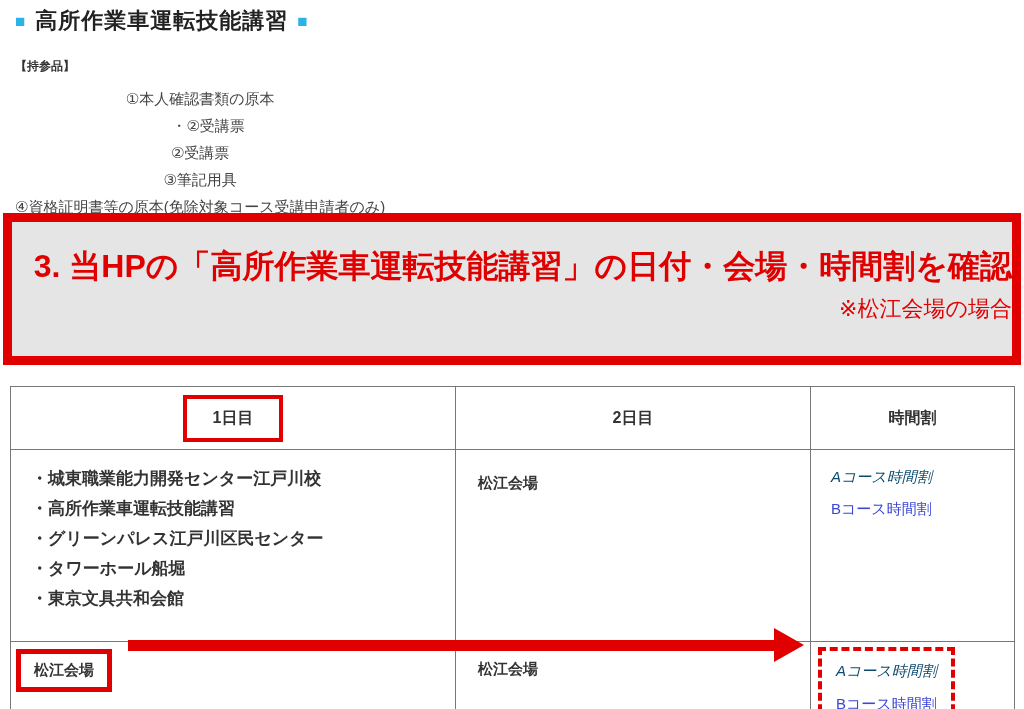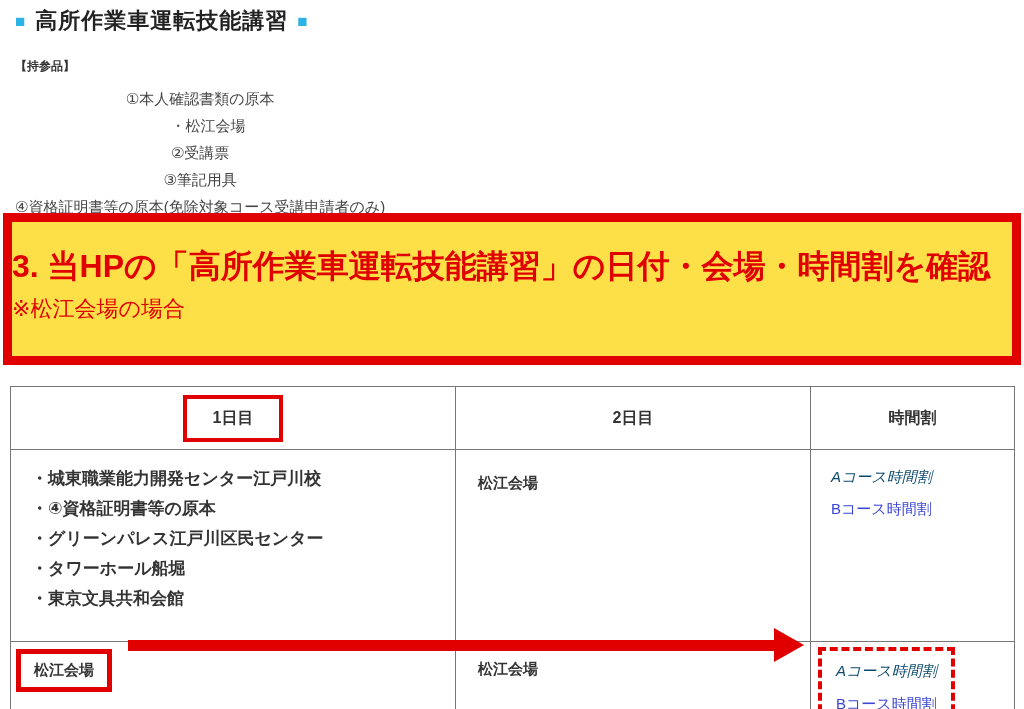--- a/index.html
+++ b/index.html
@@ -20,21 +20,21 @@
 
   
   .belongings{position:absolute;left:15px;top:58px;font-size:15px;color:#444;}
   .belongings-heading{font-size:12px;font-weight:bold;color:#333;margin-bottom:15px;}
   .belonging-item{height:18px;line-height:18px;margin-bottom:9px;white-space:nowrap;text-align:center;}
   .belonging-item.indent{padding-left:16px;}
 
   
   .callout{
     position:absolute;left:3px;top:213px;width:1000px;height:134px;
-    border:9px solid #e00000;background:#fde047;text-align:left;z-index:5;
+    border:9px solid #e00000;background:#e5e5e5;text-align:right;z-index:5;
   }
   .callout-line1{margin-top:24px;font-size:32px;line-height:40px;font-weight:bold;color:#e00000;white-space:nowrap;}
   .callout-line2{margin-top:5px;font-size:22px;line-height:36px;color:#e00000;}
 
   
   .venue-table{
     position:absolute;left:10px;top:386px;width:1004px;
     border-collapse:collapse;table-layout:fixed;background:#fff;
   }
   .venue-table th,.venue-table td{border:1px solid #777;margin:0;}
@@ -70,21 +70,21 @@
 
   <h1 class="page-title">
     <span class="title-sq">■</span>
     <span>高所作業車運転技能講習</span>
     <span class="title-sq">■</span>
   </h1>
 
   <div class="belongings">
     <div class="belongings-heading">【持参品】</div>
     <div class="belonging-item">①本人確認書類の原本</div>
-    <div class="belonging-item indent">・松江会場</div>
+    <div class="belonging-item indent">・②受講票</div>
     <div class="belonging-item">②受講票</div>
     <div class="belonging-item">③筆記用具</div>
     <div class="belonging-item">④資格証明書等の原本(免除対象コース受講申請者のみ)</div>
   </div>
 
   <div class="callout">
     <div class="callout-line1">3. 当HPの「高所作業車運転技能講習」の日付・会場・時間割を確認</div>
     <div class="callout-line2">※松江会場の場合</div>
   </div>
 
@@ -102,21 +102,21 @@
           </span>
         </th>
         <th>2日目</th>
         <th>時間割</th>
       </tr>
     </thead>
     <tbody>
       <tr class="row1">
         <td class="venues-cell">
           <div class="venue-item">・城東職業能力開発センター江戸川校</div>
-          <div class="venue-item">・④資格証明書等の原本</div>
+          <div class="venue-item">・高所作業車運転技能講習</div>
           <div class="venue-item">・グリーンパレス江戸川区民センター</div>
           <div class="venue-item">・タワーホール船堀</div>
           <div class="venue-item">・東京文具共和会館</div>
         </td>
         <td class="day2-cell">
           <span>松江会場</span>
         </td>
         <td class="links-cell">
           <a class="link-a">Aコース時間割</a>
           <a class="link-b">Bコース時間割</a>

